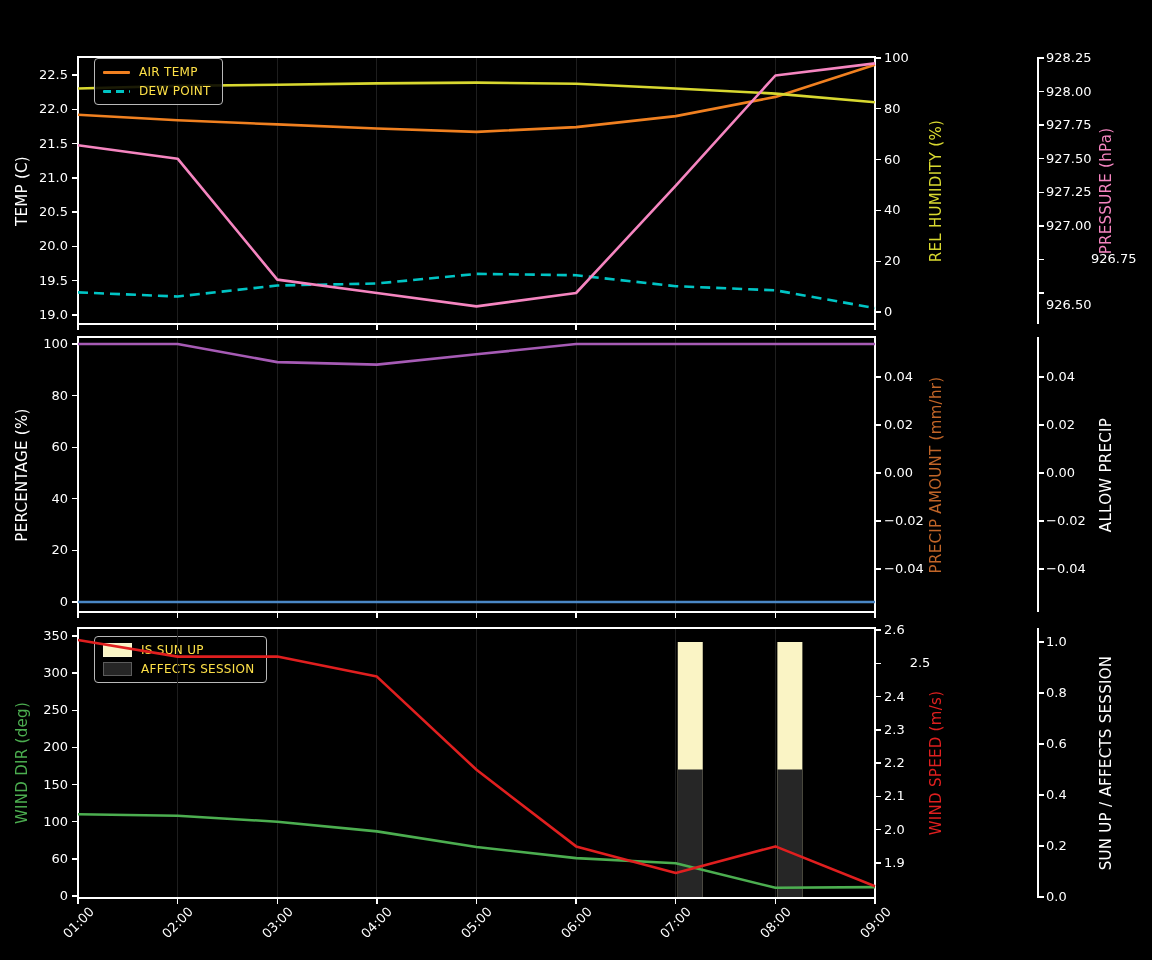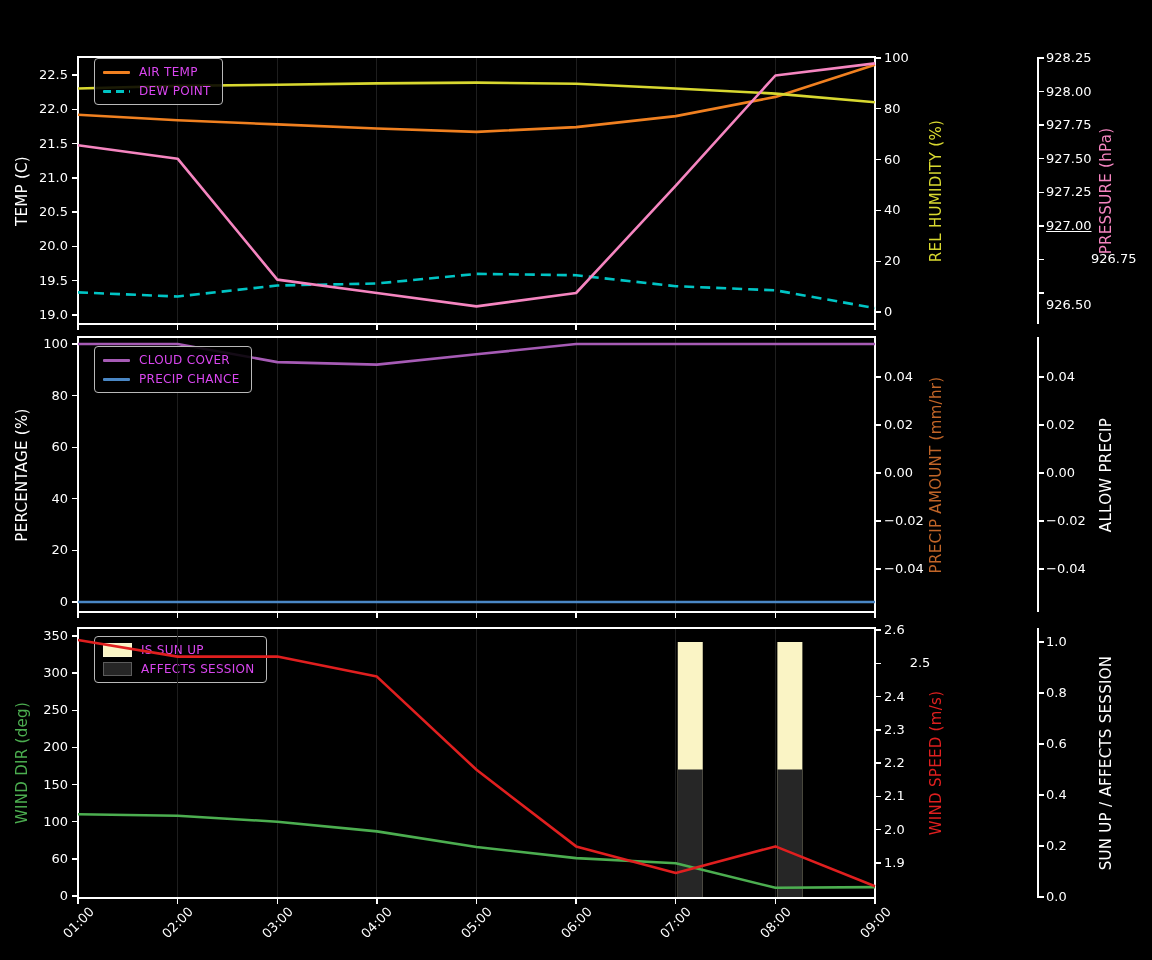--- a/index.html
+++ b/index.html
@@ -7,21 +7,21 @@
        font-family:"DejaVu Sans",sans-serif;-webkit-font-smoothing:antialiased;}
   .title{position:absolute;top:18px;left:0;width:1152px;text-align:center;color:#fff;
          font-size:17px;white-space:pre;z-index:4;}
   .psvg{position:absolute;left:0;overflow:visible;z-index:2;}
   .legend{position:absolute;z-index:3;background:rgba(0,0,0,0.88);border:1px solid #b9b9b9;
           border-radius:4px;padding:6px 11px 6px 8px;display:flex;flex-direction:column;gap:5px;}
   .legend-under{z-index:1;}
   .lgrow{display:flex;align-items:center;gap:9px;}
   .sw{width:27px;height:3px;border-radius:1px;flex:none;}
   .sw-patch{height:12px;border:1px solid rgba(255,255,255,0.25);border-radius:0;}
-  .lglab{color:#d946ef;font-size:12px;white-space:nowrap;letter-spacing:0.3px;}
+  .lglab{color:#fde047;font-size:12px;white-space:nowrap;letter-spacing:0.3px;}
   .ticklab{position:absolute;font-size:13px;color:#fff;line-height:18px;z-index:3;}
   .axlab{position:absolute;width:300px;text-align:center;font-size:15px;line-height:22px;
          transform:rotate(-90deg);letter-spacing:0.3px;z-index:3;}
   .xlab{position:absolute;font-size:13px;color:#fff;line-height:16px;
         transform-origin:100% 0;transform:rotate(-45deg);z-index:3;}
 </style>
 </head>
 <body>
 
 <div class="fig">
@@ -184,30 +184,20 @@
   <div class="legend" style="left: 94px; top: 58px;">
       <div class="lgrow">
         <span class="sw" style="background: rgb(240, 128, 32);"></span>
         <span class="lglab">AIR TEMP</span>
       </div>
       <div class="lgrow">
         <span class="sw" style="background: repeating-linear-gradient(90deg, rgb(0, 196, 196) 0px, rgb(0, 196, 196) 8px, transparent 8px, transparent 13px);"></span>
         <span class="lglab">DEW POINT</span>
       </div>
     </div>
-  <div class="legend" style="left: 94px; top: 346px;">
-      <div class="lgrow">
-        <span class="sw" style="background: rgb(166, 91, 181);"></span>
-        <span class="lglab">CLOUD COVER</span>
-      </div>
-      <div class="lgrow">
-        <span class="sw" style="background: rgb(74, 135, 197);"></span>
-        <span class="lglab">PRECIP CHANCE</span>
-      </div>
-    </div>
   <div class="legend legend-under" style="left: 94px; top: 636px;">
       <div class="lgrow">
         <span class="sw sw-patch" style="background: rgb(250, 244, 197);"></span>
         <span class="lglab">IS SUN UP</span>
       </div>
       <div class="lgrow">
         <span class="sw sw-patch" style="background: rgb(38, 38, 38);"></span>
         <span class="lglab">AFFECTS SESSION</span>
       </div>
     </div>
@@ -225,21 +215,21 @@
     <div class="ticklab" style="top: 150.6px; left: 884px; width: 72px; text-align: left;">60</div>
     <div class="ticklab" style="top: 201.4px; left: 884px; width: 72px; text-align: left;">40</div>
     <div class="ticklab" style="top: 252.2px; left: 884px; width: 72px; text-align: left;">20</div>
     <div class="ticklab" style="top: 303px; left: 884px; width: 72px; text-align: left;">0</div>
     <div class="axlab" style="left: 786px; top: 179.5px; color: rgb(216, 216, 48);">REL HUMIDITY (%)</div>
     <div class="ticklab" style="top: 49px; left: 1046px; width: 72px; text-align: left;">928.25</div>
     <div class="ticklab" style="top: 82.5714px; left: 1046px; width: 72px; text-align: left;">928.00</div>
     <div class="ticklab" style="top: 116.143px; left: 1046px; width: 72px; text-align: left;">927.75</div>
     <div class="ticklab" style="top: 149.714px; left: 1046px; width: 72px; text-align: left;">927.50</div>
     <div class="ticklab" style="top: 183.286px; left: 1046px; width: 72px; text-align: left;">927.25</div>
-    <div class="ticklab" style="top: 216.857px; left: 1046px; width: 72px; text-align: left; text-decoration: underline;">927.00</div>
+    <div class="ticklab" style="top: 216.857px; left: 1046px; width: 72px; text-align: left;">927.00</div>
     <div class="ticklab" style="top: 250.429px; left: 1046px; width: 72px; text-align: left; margin-left: 45px;">926.75</div>
     <div class="ticklab" style="top: 284px; left: 1046px; width: 72px; text-align: left; margin-top: 12px;">926.50</div>
     <div class="axlab" style="left: 956px; top: 179.5px; color: rgb(245, 133, 192);">PRESSURE (hPa)</div>
     <div class="ticklab" style="top: 335px; left: 0px; width: 68px; text-align: right;">100</div>
     <div class="ticklab" style="top: 386.6px; left: 0px; width: 68px; text-align: right;">80</div>
     <div class="ticklab" style="top: 438.2px; left: 0px; width: 68px; text-align: right;">60</div>
     <div class="ticklab" style="top: 489.8px; left: 0px; width: 68px; text-align: right;">40</div>
     <div class="ticklab" style="top: 541.4px; left: 0px; width: 68px; text-align: right;">20</div>
     <div class="ticklab" style="top: 593px; left: 0px; width: 68px; text-align: right;">0</div>
     <div class="axlab" style="left: -128px; top: 463.5px; color: rgb(255, 255, 255);">PERCENTAGE (%)</div>

